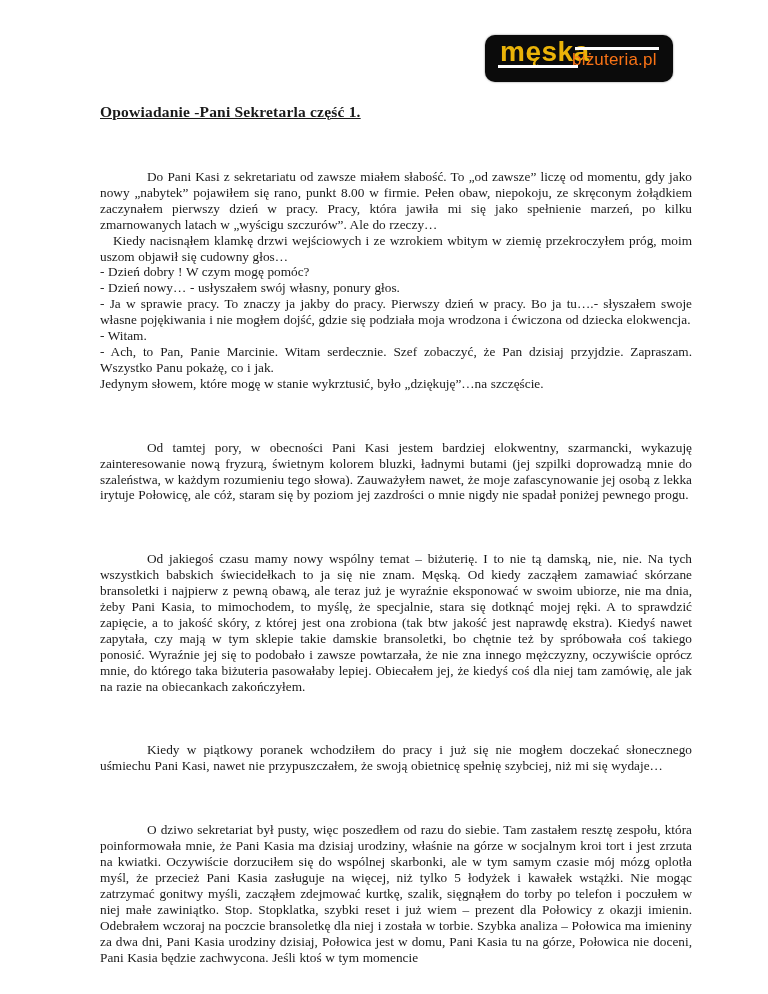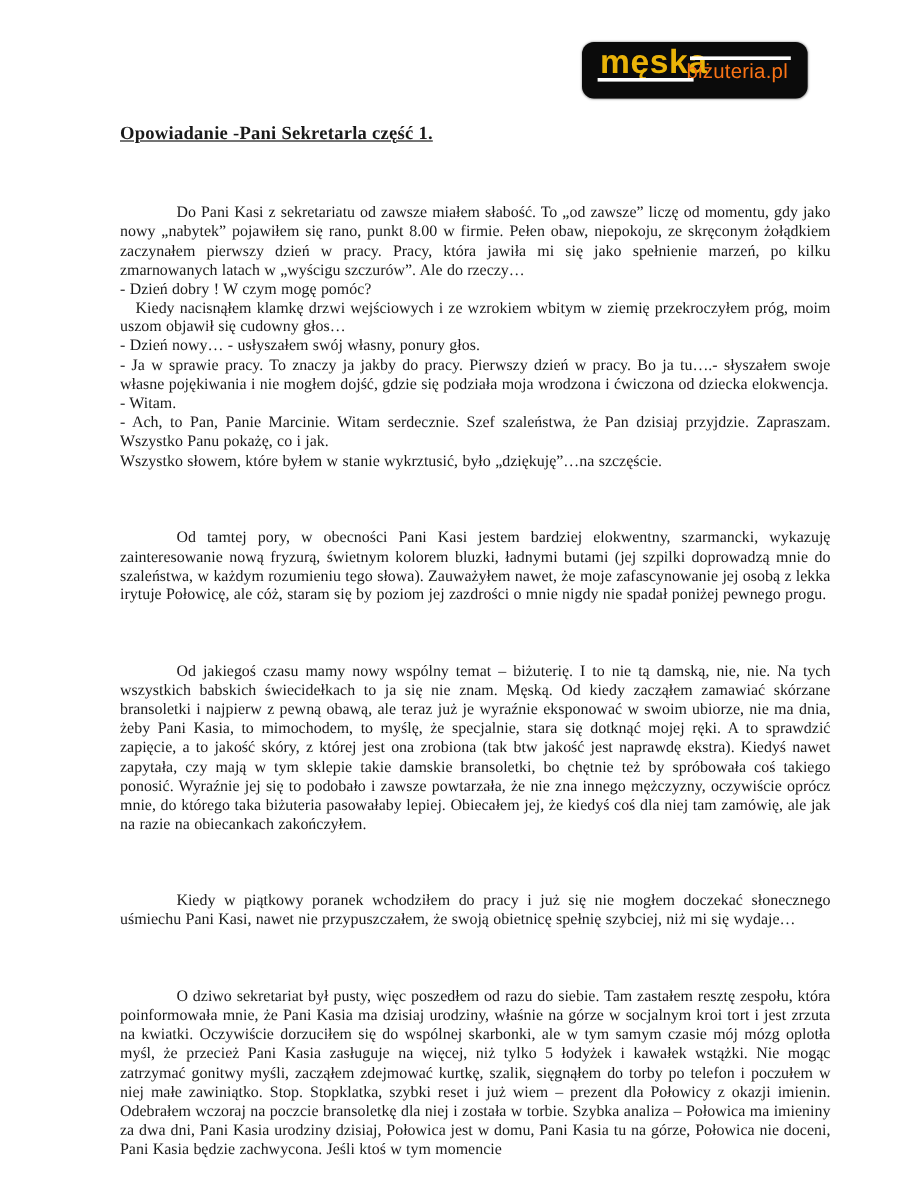--- a/index.html
+++ b/index.html
@@ -101,27 +101,27 @@
     <span class="meska">męska</span>
     <span class="meska-underline"></span>
     <span class="bizuteria-overline"></span>
     <span class="bizuteria">biżuteria.pl</span>
   </div>
 
   <div class="content-wrap">
     <h1 class="doc-title">Opowiadanie -Pani Sekretarla część 1.</h1>
     <div>
         <p class="para indent-tab">Do Pani Kasi z sekretariatu od zawsze miałem słabość. To „od zawsze” liczę od momentu, gdy jako nowy „nabytek” pojawiłem się rano, punkt 8.00 w firmie. Pełen obaw, niepokoju, ze skręconym żołądkiem zaczynałem pierwszy dzień w pracy. Pracy, która jawiła mi się jako spełnienie marzeń, po kilku zmarnowanych latach w „wyścigu szczurów”. Ale do rzeczy…</p>
+        <p class="para indent-small">Kiedy nacisnąłem klamkę drzwi wejściowych i ze wzrokiem wbitym w ziemię przekroczyłem próg, moim uszom objawił się cudowny głos…</p>
         <p class="para indent-none">- Dzień dobry ! W czym mogę pomóc?</p>
-        <p class="para indent-small">Kiedy nacisnąłem klamkę drzwi wejściowych i ze wzrokiem wbitym w ziemię przekroczyłem próg, moim uszom objawił się cudowny głos…</p>
         <p class="para indent-none">- Dzień nowy… - usłyszałem swój własny, ponury głos.</p>
         <p class="para indent-none">- Ja w sprawie pracy. To znaczy ja jakby do pracy. Pierwszy dzień w pracy. Bo ja tu….- słyszałem swoje własne pojękiwania i nie mogłem dojść, gdzie się podziała moja wrodzona i ćwiczona od dziecka elokwencja.</p>
         <p class="para indent-none">- Witam.</p>
-        <p class="para indent-none">- Ach, to Pan, Panie Marcinie. Witam serdecznie. Szef szaleństwa, że Pan dzisiaj przyjdzie. Zapraszam. Wszystko Panu pokażę, co i jak.</p>
-        <p class="para indent-none">Wszystko słowem, które byłem w stanie wykrztusić, było „dziękuję”…na szczęście.</p>
+        <p class="para indent-none">- Ach, to Pan, Panie Marcinie. Witam serdecznie. Szef zobaczyć, że Pan dzisiaj przyjdzie. Zapraszam. Wszystko Panu pokażę, co i jak.</p>
+        <p class="para indent-none">Jedynym słowem, które mogę w stanie wykrztusić, było „dziękuję”…na szczęście.</p>
         <p class="para indent-tab">Od tamtej pory, w obecności Pani Kasi jestem bardziej elokwentny, szarmancki, wykazuję zainteresowanie nową fryzurą, świetnym kolorem bluzki, ładnymi butami (jej szpilki doprowadzą mnie do szaleństwa, w każdym rozumieniu tego słowa). Zauważyłem nawet, że moje zafascynowanie jej osobą z lekka irytuje Połowicę, ale cóż, staram się by poziom jej zazdrości o mnie nigdy nie spadał poniżej pewnego progu.</p>
         <p class="para indent-tab">Od jakiegoś czasu mamy nowy wspólny temat – biżuterię. I to nie tą damską, nie, nie. Na tych wszystkich babskich świecidełkach to ja się nie znam. Męską. Od kiedy zacząłem zamawiać skórzane bransoletki i najpierw z pewną obawą, ale teraz już je wyraźnie eksponować w swoim ubiorze, nie ma dnia, żeby Pani Kasia, to mimochodem, to myślę, że specjalnie, stara się dotknąć mojej ręki. A to sprawdzić zapięcie, a to jakość skóry, z której jest ona zrobiona (tak btw jakość jest naprawdę ekstra). Kiedyś nawet zapytała, czy mają w tym sklepie takie damskie bransoletki, bo chętnie też by spróbowała coś takiego ponosić. Wyraźnie jej się to podobało i zawsze powtarzała, że nie zna innego mężczyzny, oczywiście oprócz mnie, do którego taka biżuteria pasowałaby lepiej. Obiecałem jej, że kiedyś coś dla niej tam zamówię, ale jak na razie na obiecankach zakończyłem.</p>
         <p class="para indent-tab">Kiedy w piątkowy poranek wchodziłem do pracy i już się nie mogłem doczekać słonecznego uśmiechu Pani Kasi, nawet nie przypuszczałem, że swoją obietnicę spełnię szybciej, niż mi się wydaje…</p>
         <p class="para indent-tab">O dziwo sekretariat był pusty, więc poszedłem od razu do siebie. Tam zastałem resztę zespołu, która poinformowała mnie, że Pani Kasia ma dzisiaj urodziny, właśnie na górze w socjalnym kroi tort i jest zrzuta na kwiatki. Oczywiście dorzuciłem się do wspólnej skarbonki, ale w tym samym czasie mój mózg oplotła myśl, że przecież Pani Kasia zasługuje na więcej, niż tylko 5 łodyżek i kawałek wstążki. Nie mogąc zatrzymać gonitwy myśli, zacząłem zdejmować kurtkę, szalik, sięgnąłem do torby po telefon i poczułem w niej małe zawiniątko. Stop. Stopklatka, szybki reset i już wiem – prezent dla Połowicy z okazji imienin. Odebrałem wczoraj na poczcie bransoletkę dla niej i została w torbie. Szybka analiza – Połowica ma imieniny za dwa dni, Pani Kasia urodziny dzisiaj, Połowica jest w domu, Pani Kasia tu na górze, Połowica nie doceni, Pani Kasia będzie zachwycona. Jeśli ktoś w tym momencie</p>
       </div>
   </div>
 
 </div>
 
 </body></html>

